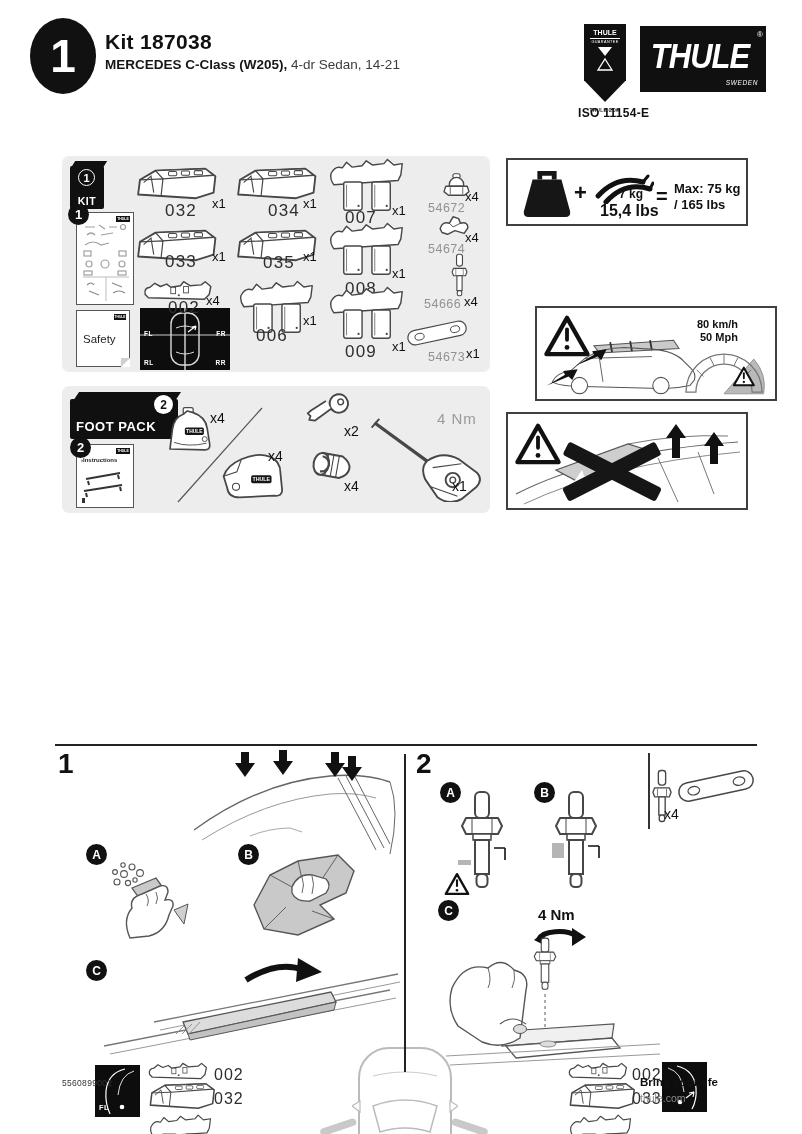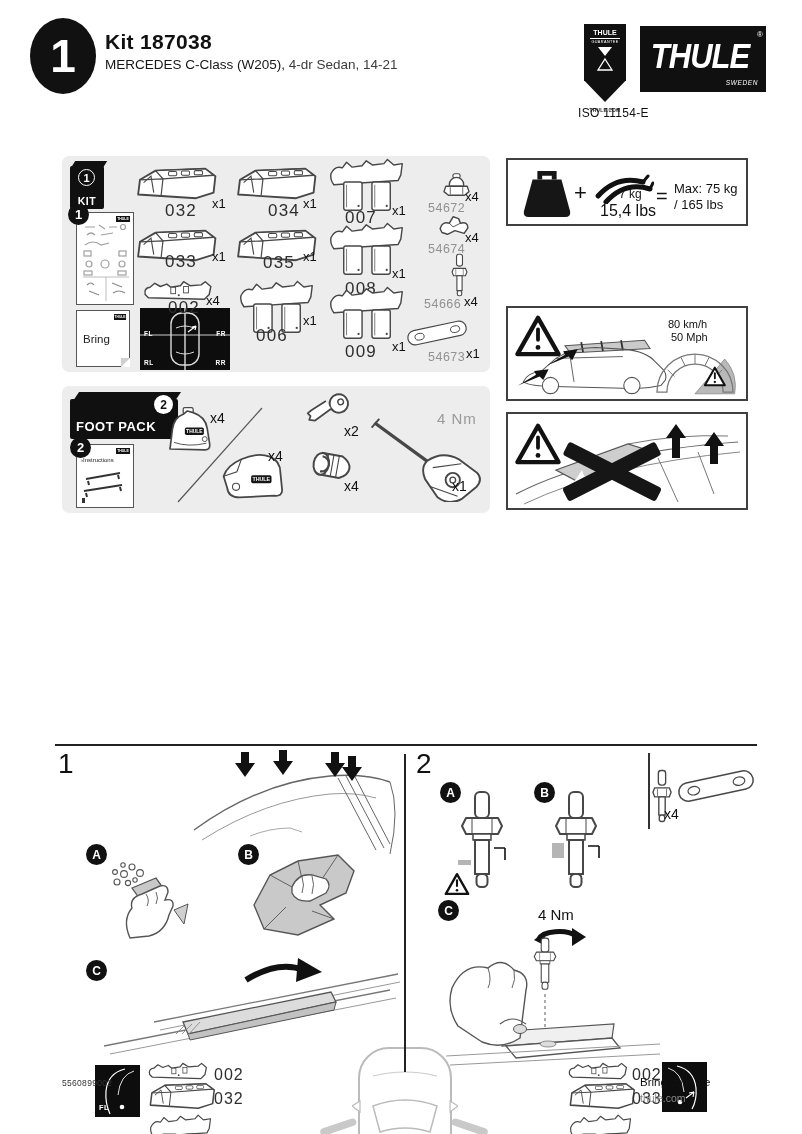--- a/index.html
+++ b/index.html
@@ -9,21 +9,21 @@
   .abs{position:absolute}
   .graybox{background:#ededed;border-radius:7px}
   .wbox{background:#fff;border:2px solid #404040}
   .partnum{font-size:17px;color:#2e2e2e;letter-spacing:1.2px}
   .partnum-sm{font-size:12.5px;color:#929292;letter-spacing:.5px}
   .qty{font-size:13px;font-weight:normal;color:#101010}
   .stacklbl{font-size:16px;color:#2e2e2e;letter-spacing:1px}
   .badge{background:#111;color:#fff;border-radius:50%;display:flex;align-items:center;justify-content:center;font-weight:bold}
   .cornerbox{background:#0d0d0d}
   .cornerlbl{position:absolute;font-size:7.5px;font-weight:bold;color:#fff;letter-spacing:.5px}
-  .bld{font-weight:normal}
+  .bld{font-weight:bold}
   svg{display:block}
 </style>
 </head>
 <body>
 
 <svg width="0" height="0" style="position:absolute">
 <defs>
   <symbol id="sym-pad" viewBox="0 0 100 42">
     <path d="M13 17 L30 7 L84 5 L95 13 L93 31 L74 37 L11 33 Z" fill="#fff" stroke="#474747" stroke-width="2" stroke-linejoin="round"></path>
     <path d="M30 7 L84 5 L93 12 L38 16 Z" fill="#fff" stroke="#474747" stroke-width="1.5" stroke-linejoin="round"></path>
@@ -199,21 +199,21 @@
       <g stroke="#8a8a8a" stroke-width="1.2" fill="none">
         <path d="M8 66 Q12 62 15 66 M10 72 L20 76"></path>
         <path d="M33 64 L43 68 M34 74 Q40 70 46 74"></path>
       </g>
     </svg>
   </div>
   <div class="abs badge" style="left:68px;top:204px;width:21px;height:21px;font-size:13px">1</div>
 
   <div class="abs" style="left:76px;top:310px;width:54px;height:57px;background:#fff;border:1.5px solid #555">
     <div class="abs" style="right:3px;top:3px;width:12px;height:6px;background:#111;color:#fff;font-size:3.3px;font-weight:bold;text-align:center;line-height:6px">THULE</div>
-    <div class="abs" style="left:6px;top:22px;font-size:11.5px;color:#222">Bring</div>
+    <div class="abs" style="left:6px;top:22px;font-size:11.5px;color:#222">Safety</div>
     <div class="abs" style="right:-1px;bottom:-1px;width:0;height:0;border-left:9px solid #cfcfcf;border-bottom:9px solid #fff"></div>
   </div>
 
   <div class="abs cornerbox" style="left:140px;top:308px;width:90px;height:62px">
     <svg width="90" height="62">
       <line x1="45" y1="0" x2="45" y2="62" stroke="#fff" stroke-width="1.2"></line>
       <line x1="0" y1="27" x2="90" y2="27" stroke="#fff" stroke-width="0.8"></line>
       <rect x="31" y="5" width="28" height="52" rx="11" fill="none" stroke="#dcdcdc" stroke-width="1.4"></rect>
       <path d="M36 20 Q45 16 54 20 M36 44 Q45 48 54 44" fill="none" stroke="#dcdcdc" stroke-width="1"></path>
       <path d="M48 24 L56 18 M56 18 L52 19 M56 18 L55 22" stroke="#fff" stroke-width="1.2" fill="none"></path>
@@ -359,21 +359,21 @@
         <use href="#sym-bars"></use>
       </svg>
     <div class="abs bld" style="left:111px;top:27px;font-size:12px">7 kg</div>
     <div class="abs bld" style="left:92px;top:42px;font-size:16px">15,4 lbs</div>
     <div class="abs bld" style="left:148px;top:25px;font-size:20px">=</div>
     <div class="abs bld" style="left:166px;top:21px;font-size:13px">Max: 75 kg</div>
     <div class="abs bld" style="left:166px;top:37px;font-size:13px">/ 165 lbs</div>
   </div>
 
 
-  <div class="abs wbox" style="left:506px;top:306px;width:242px;height:95px">
+  <div class="abs wbox" style="left:535px;top:306px;width:242px;height:95px">
     <svg class="abs" style="left:6px;top:6px" width="48" height="44">
         <use href="#sym-warntri"></use>
       </svg>
     <svg class="abs" style="left:8px;top:16px" width="154" height="76" viewBox="0 0 170 84">
       <path d="M54 24 L142 18 L148 27 L60 32 Z" fill="#cacaca" stroke="#555" stroke-width="1.2"></path>
       <path d="M72 20 L74 31 M94 19 L96 30 M116 18 L118 29" stroke="#333" stroke-width="2"></path>
       <path d="M8 64 Q12 54 28 52 L44 38 Q62 26 88 26 L120 28 Q144 30 154 42 L162 50 Q167 55 165 62 L160 68 Q138 73 118 71 L42 69 Q16 69 8 64 Z" fill="none" stroke="#555" stroke-width="1.2"></path>
       <path d="M44 38 L118 36 M60 38 L64 64" stroke="#555" stroke-width="1"></path>
       <circle cx="38" cy="68" r="9" fill="#fff" stroke="#555" stroke-width="1.2"></circle>
       <circle cx="128" cy="68" r="9" fill="#fff" stroke="#555" stroke-width="1.2"></circle>

